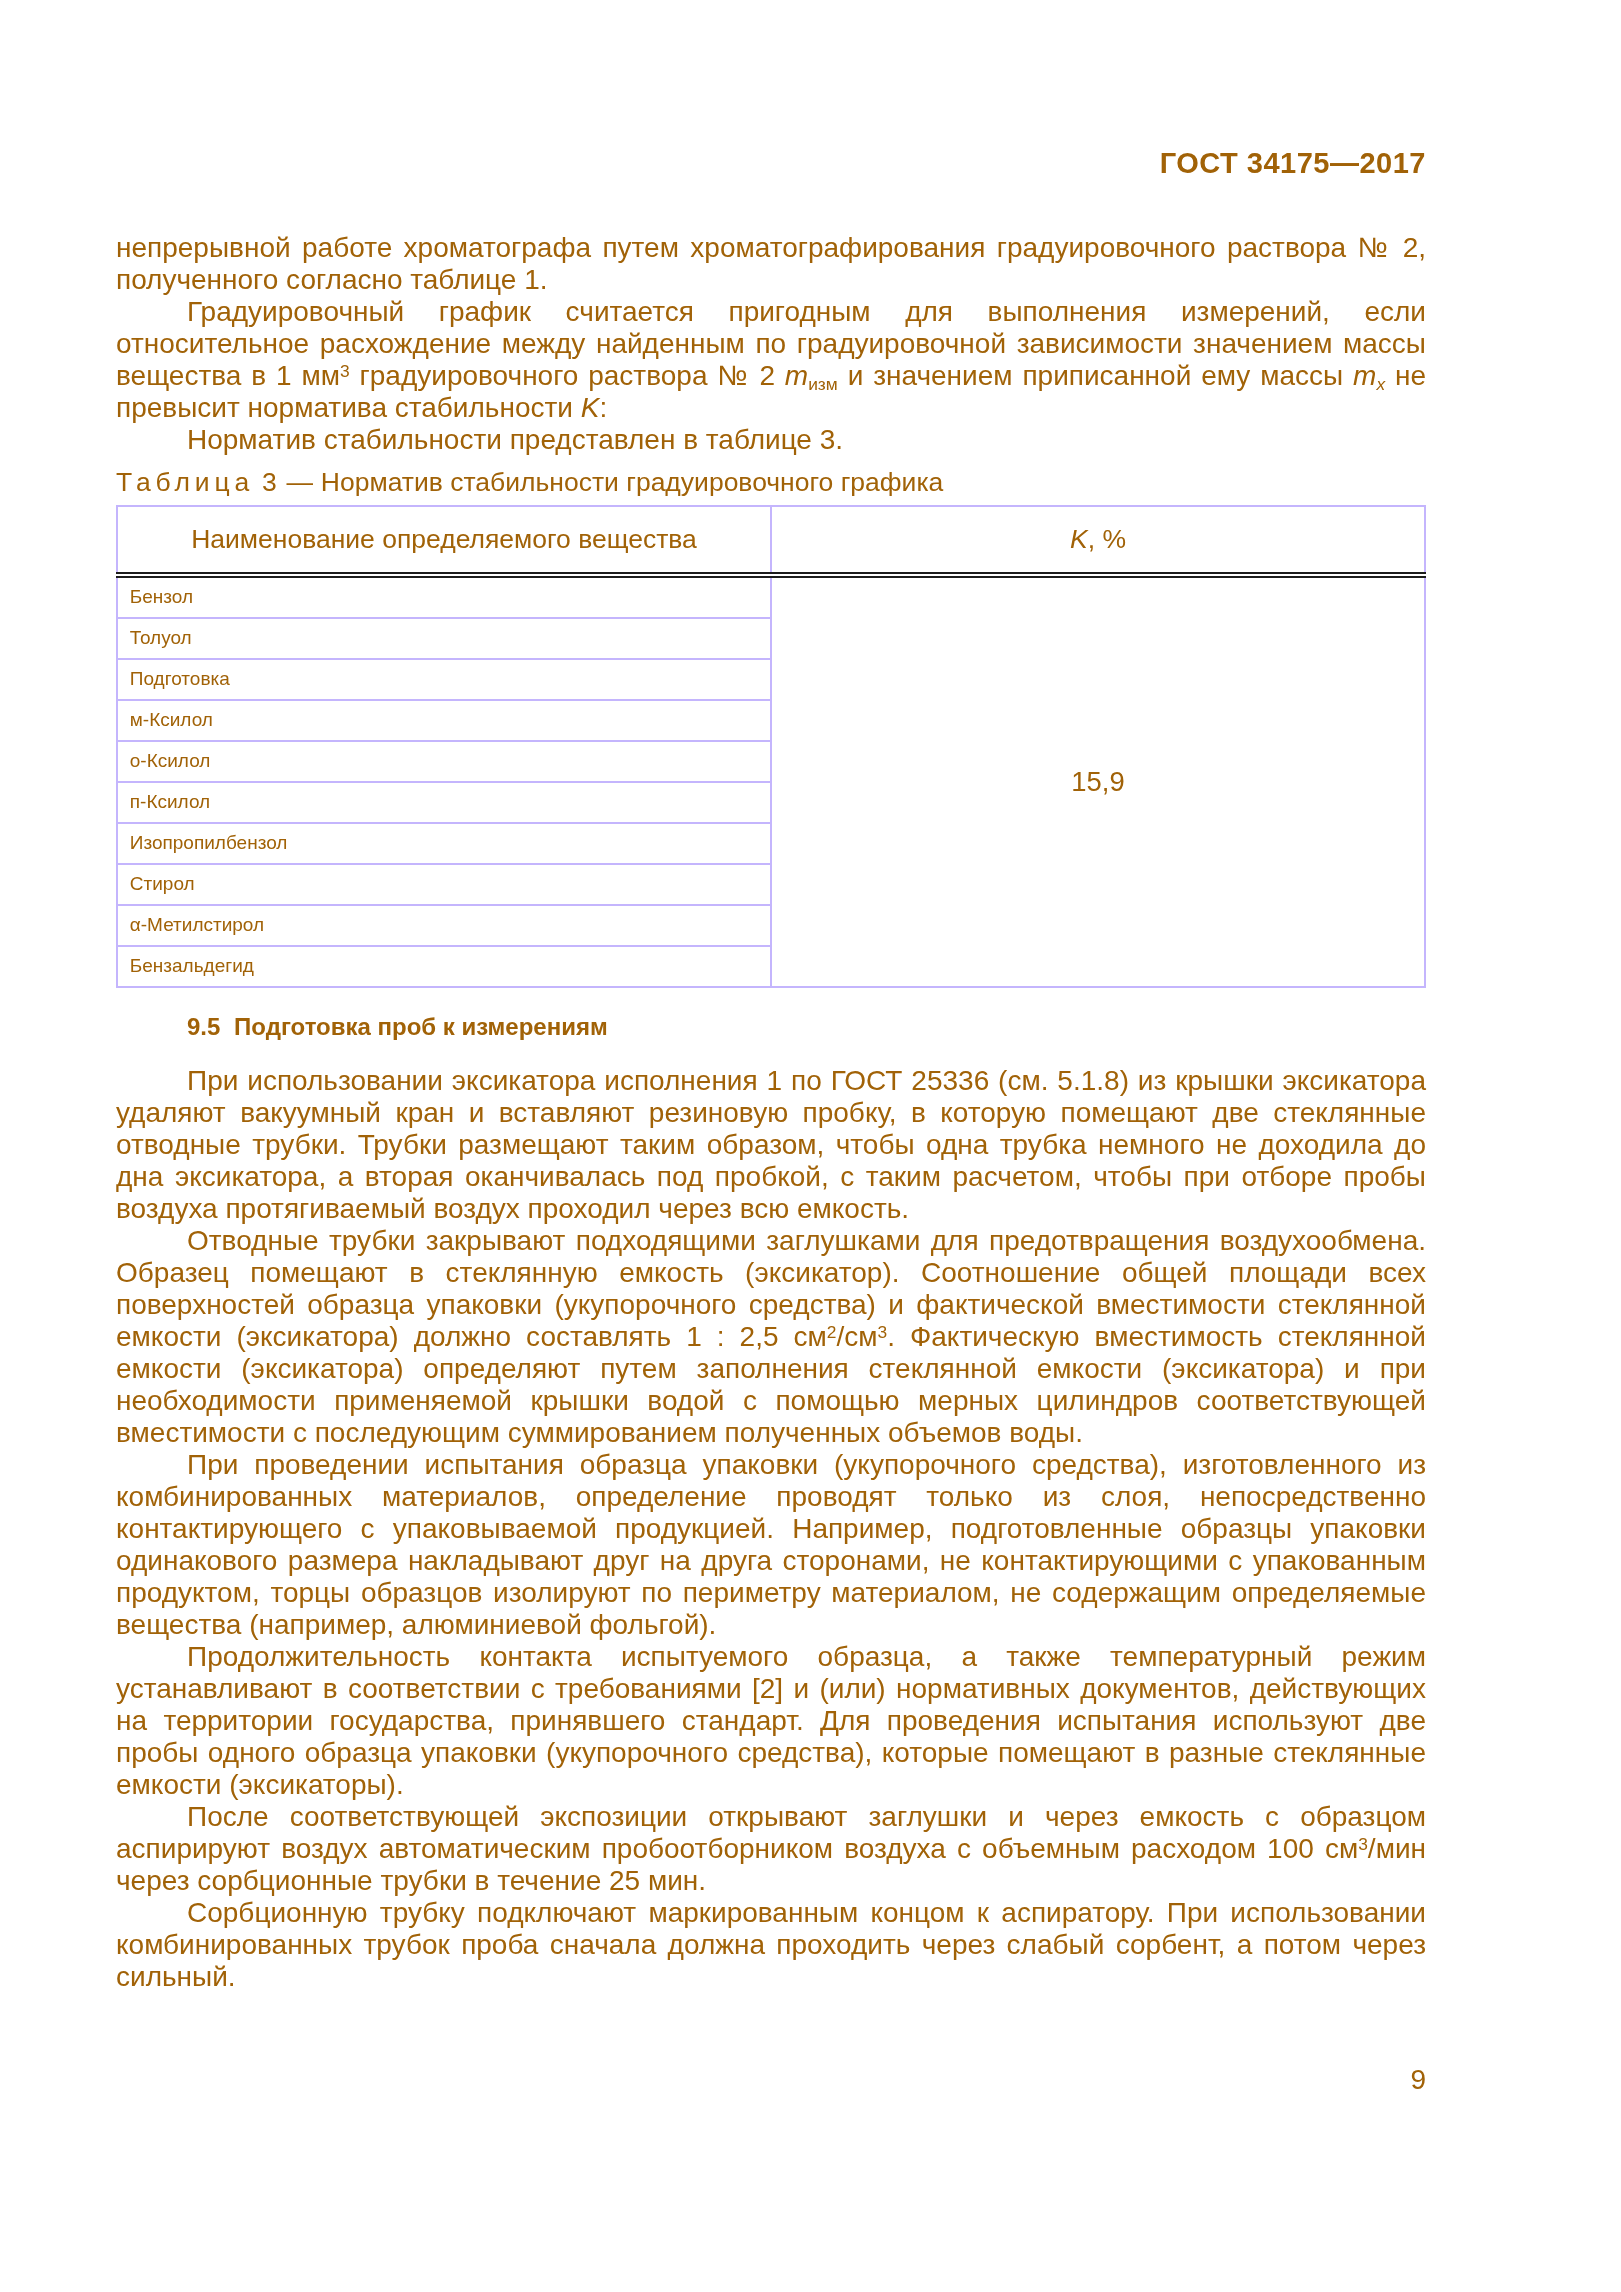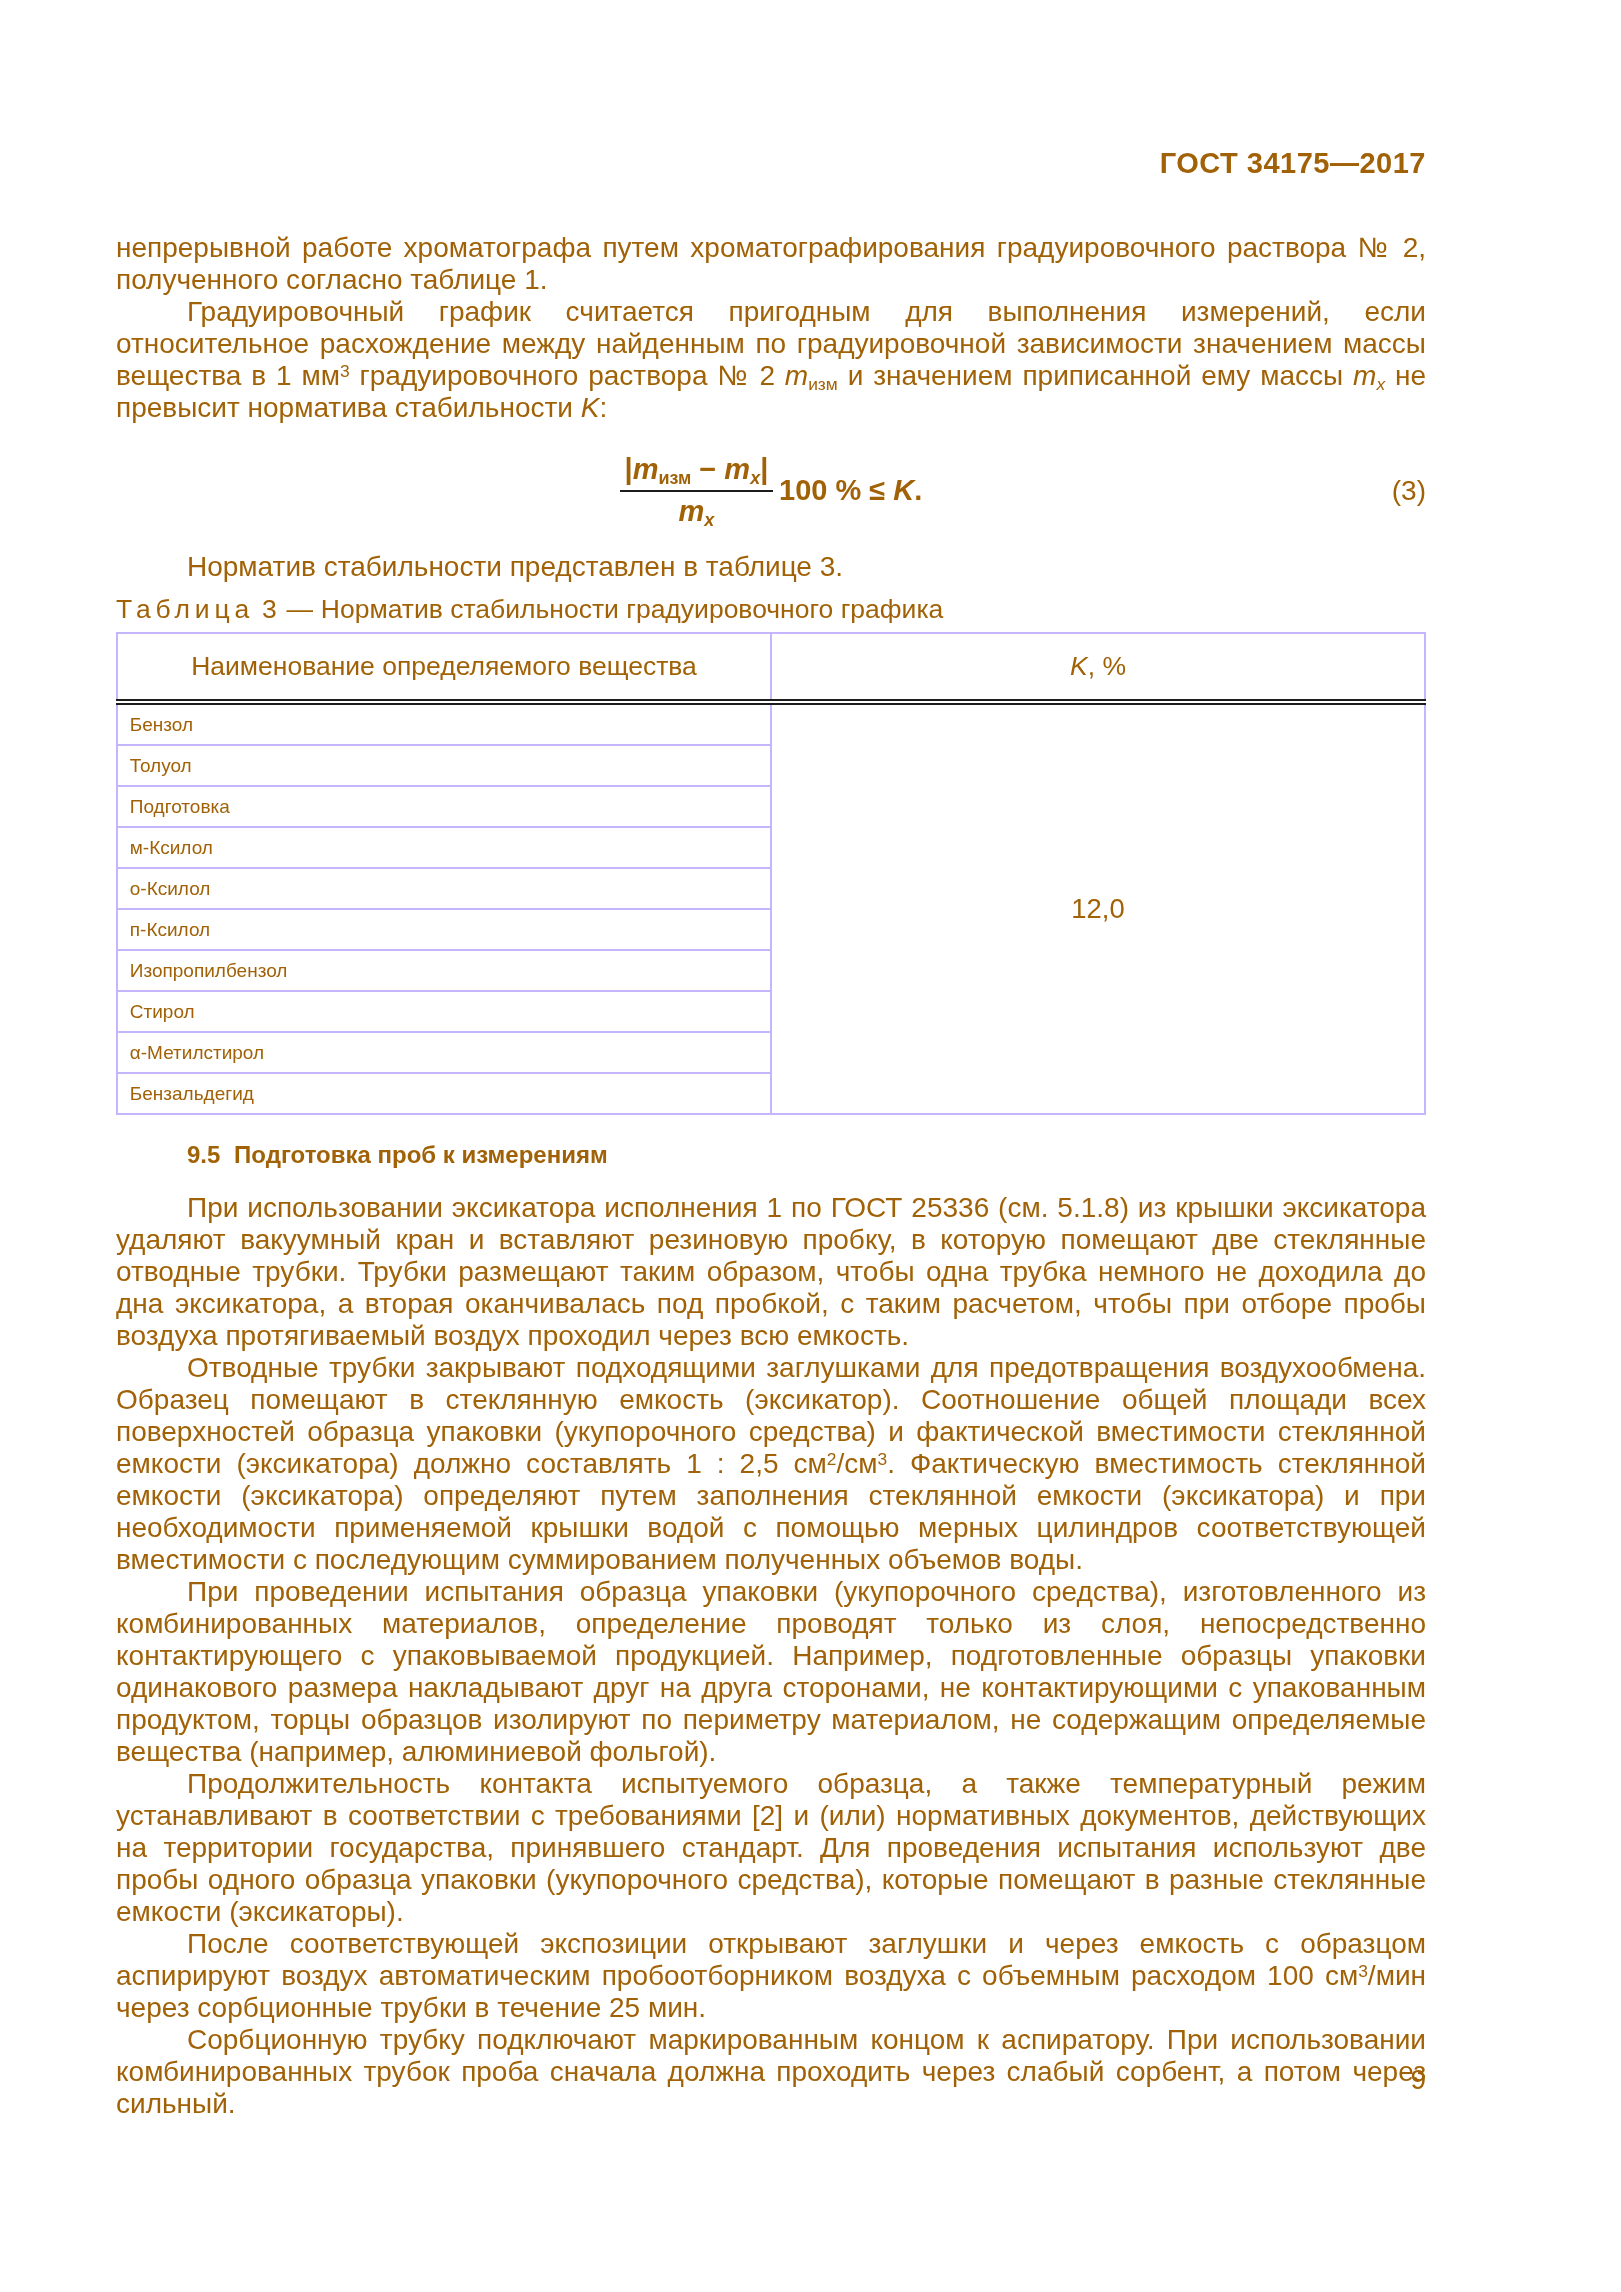--- a/index.html
+++ b/index.html
@@ -116,48 +116,38 @@
 <div class="page">
 
   <div class="running-header">ГОСТ 34175—2017</div>
 
   <div class="content">
 
     <p class="body">непрерывной работе хроматографа путем хроматографирования градуировочного раствора № 2, полученного согласно таблице 1.</p>
 
     <p class="body indent">Градуировочный график считается пригодным для выполнения измерений, если относительное расхождение между найденным по градуировочной зависимости значением массы вещества в 1 мм<sup>3</sup> градуировочного раствора № 2 <i>m</i><sub>изм</sub> и значением приписанной ему массы <i>m</i><sub class="it">x</sub> не превысит норматива стабильности <i>K</i>:</p>
 
-    <div class="formula-block">
-      <span class="formula-inner">
-        <span class="frac">
-          <span class="num">|<i>m</i><sub>изм</sub> − <i>m</i><sub class="it">x</sub>|</span>
-          <span class="den"><i>m</i><sub class="it">x</sub></span>
-        </span>
-        <span>100 % ≤ <i>K</i>.</span>
-      </span>
-      <span class="formula-number">(3)</span>
-    </div>
 
     <p class="body indent">Норматив стабильности представлен в таблице 3.</p>
 
     <div class="table-caption">
       <span class="spaced">Таблица</span><span class="cap-num">3</span><span class="cap-dash">—</span><span>Норматив стабильности градуировочного графика</span>
     </div>
 
     <table class="t3">
       <thead>
         <tr>
           <th>Наименование определяемого вещества</th>
           <th><i>K</i>, %</th>
         </tr>
       </thead>
       <tbody>
         <tr>
           <td>Бензол</td>
-          <td class="val" rowspan="10">12,0</td>
+          <td class="val" rowspan="10">15,9</td>
         </tr>
         <tr>
             <td>Толуол</td>
           </tr>
         <tr>
             <td>Подготовка</td>
           </tr>
         <tr>
             <td>м-Ксилол</td>
           </tr>

